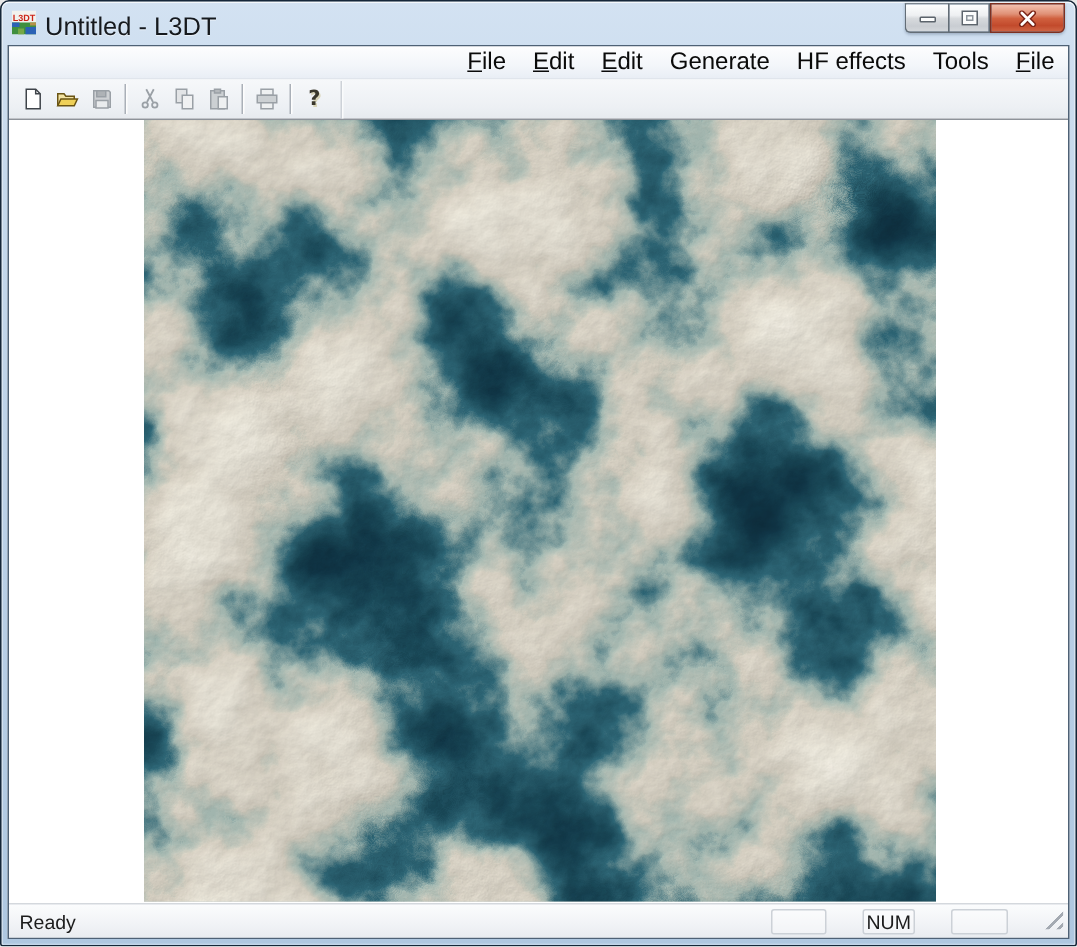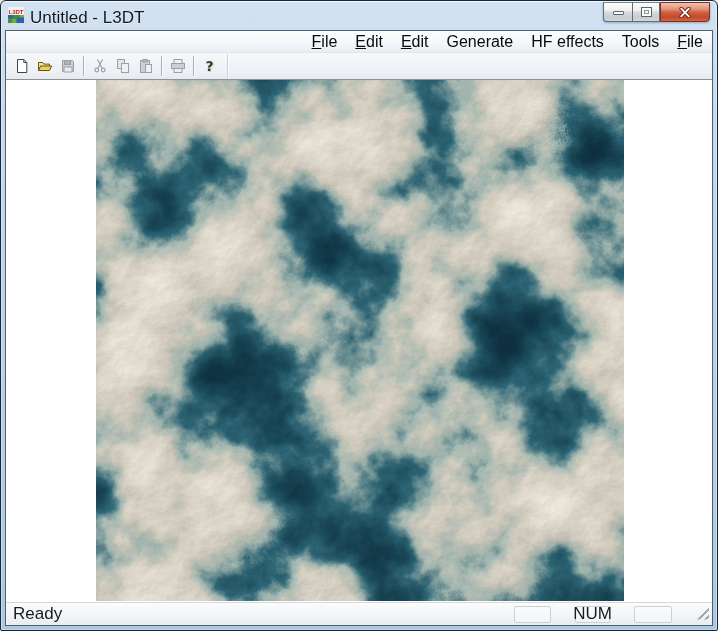--- a/index.html
+++ b/index.html
@@ -71,21 +71,21 @@
   .tool-sep{width:1px;height:20px;background:#aab0b8;box-shadow:1px 0 0 #fdfdfd;margin:0 4px;}
   .band-sep{width:1px;height:25px;background:#cdd2d8;box-shadow:1px 0 0 #fafbfc;margin-left:6px;}
   .help-glyph{font-family:"DejaVu Sans",sans-serif;font-size:14px;font-weight:bold;color:#3a372a;line-height:1;text-shadow:1px 1px 0 #d8d4b8;}
   
   .client{flex:1 1 auto;position:relative;background:#ffffff;overflow:hidden;}
   .map{position:absolute;left:90px;top:0;width:528px;height:521px;background:#a9b6b2;}
   .map svg{display:block;}
   
   .statusbar{
     height:23px;flex:0 0 23px;display:flex;align-items:center;
-    font-size:17px;color:#1c1c1c;
+    font-size:13px;color:#1c1c1c;
     background:linear-gradient(180deg,#fbfcfd 0%,#f1f3f6 60%,#e9ecf0 100%);
     border-top:1px solid #d4d8dd;
     padding:0 3px 0 0;
   }
   .status-msg{margin-left:7px;}
   .panes{margin-left:auto;display:flex;align-items:center;gap:21px;}
   .pane{height:17px;border:1px solid #ccd1d7;border-radius:2px;margin-left:3px;
         display:flex;align-items:center;justify-content:center;background:rgba(255,255,255,.35);}
   .pane.p1{width:37px;}
   .pane.p2{width:35px;}

